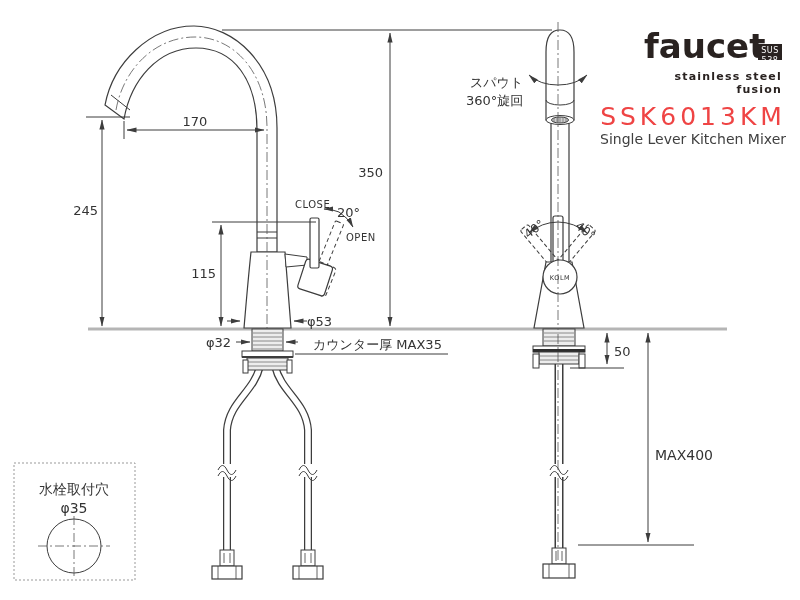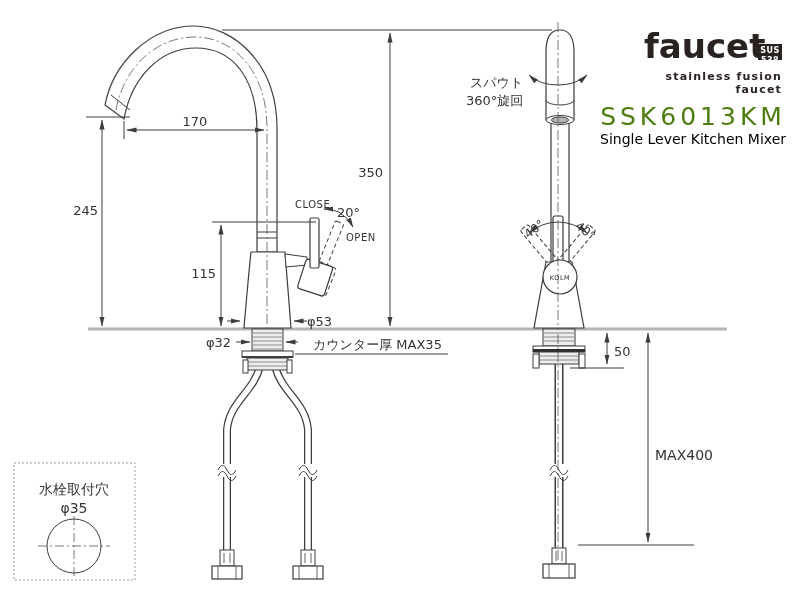--- a/index.html
+++ b/index.html
@@ -7,28 +7,28 @@
          font-family:"DejaVu Sans","Liberation Sans",sans-serif;}
   svg{position:absolute;left:0;top:0;}
   svg text{fill:#333;font-family:"DejaVu Sans","Liberation Sans",sans-serif;}
   .dimtxt{font-size:13px;}
   .smalltxt{font-size:10px;letter-spacing:.5px;}
   .jptxt{font-size:13px;}
   .brand{position:absolute;color:#292220;}
   .brand-word{position:absolute;left:644px;top:26px;font-size:34px;font-weight:bold;
               letter-spacing:0px;color:#292220;}
   .brand-badge{position:absolute;left:758px;top:44px;width:24px;height:16px;background:#292220;
-               color:#fff;font-size:8px;font-weight:bold;text-align:center;line-height:10px;
+               color:#fff;font-size:8px;font-weight:normal;text-align:center;line-height:10px;
                letter-spacing:.5px;padding-top:2px;box-sizing:border-box;}
   .brand-tagline{position:absolute;left:641px;top:70px;width:141px;text-align:right;
                  font-size:11px;font-weight:bold;letter-spacing:1.2px;color:#292220;}
   .model{position:absolute;left:600px;top:102px;width:186px;text-align:center;
-         font-size:25px;letter-spacing:4px;color:#4d7c0f;white-space:nowrap;}
+         font-size:25px;letter-spacing:4px;color:#ef4444;white-space:nowrap;}
   .model-sub{position:absolute;left:600px;top:131px;width:186px;text-align:center;
-             font-size:14px;color:#000000;white-space:nowrap;}
+             font-size:14px;color:#404040;white-space:nowrap;}
 </style>
 </head>
 <body>
 
 <div class="stage">
 
 <svg width="800" height="600" viewBox="0 0 800 600">
   <defs>
     <marker id="arw" viewBox="0 0 10 6" markerWidth="10" markerHeight="6" refX="9.5" refY="3" orient="auto" markerUnits="userSpaceOnUse">
       <path d="M0,0.4 L10,3 L0,5.6 Z" fill="#3d3d3d"></path>
@@ -247,18 +247,18 @@
     <path d="M38,546 H110 M74,516 V578" stroke="#555" stroke-width="0.8" stroke-dasharray="9 3 2 3" fill="none"></path>
   </g>
 </svg>
 
 <div class="brand">
   <div class="brand-word">faucet</div>
   <div class="brand-badge">
     <div>SUS</div>
     <div>538</div>
   </div>
-  <div class="brand-tagline">stainless fusion faucet</div>
+  <div class="brand-tagline">stainless steel fusion</div>
   <div class="model">SSK6013KM</div>
   <div class="model-sub">Single Lever Kitchen Mixer</div>
 </div>
 
 </div>
 
 </body></html>

